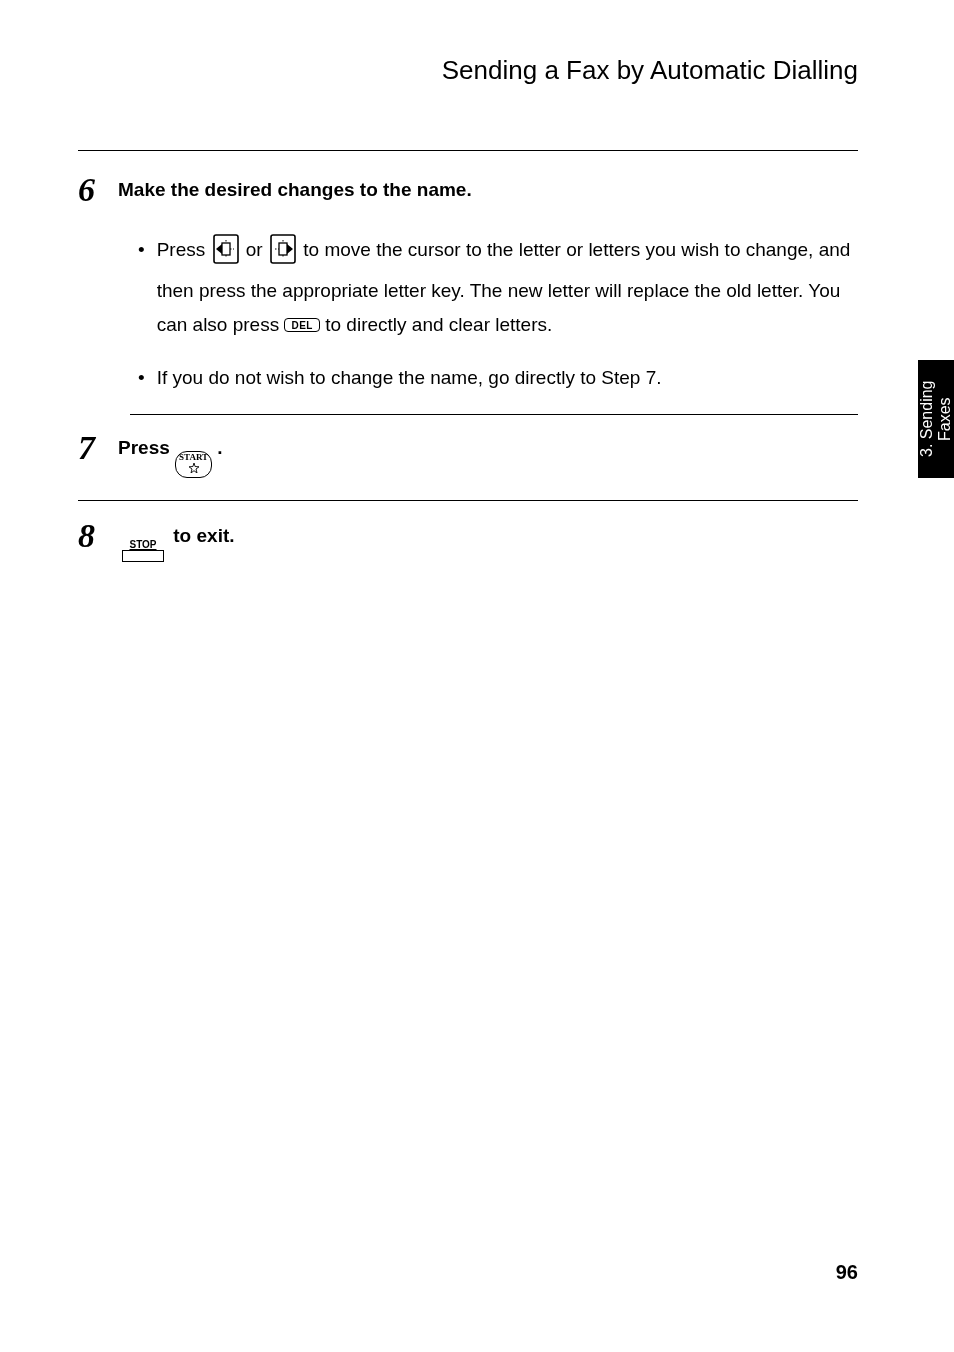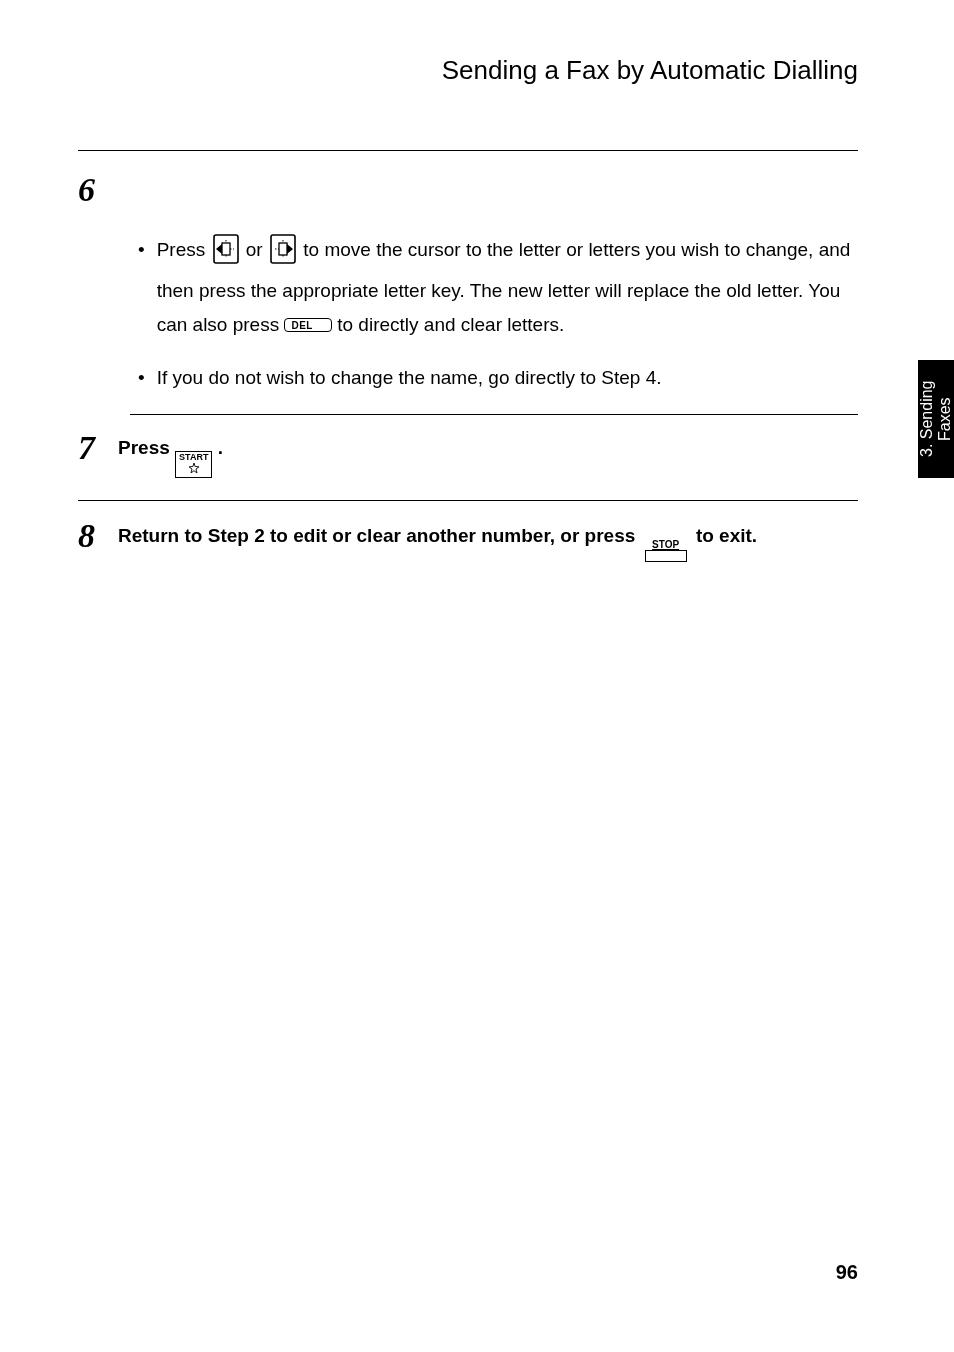--- a/index.html
+++ b/index.html
@@ -71,21 +71,21 @@
       margin: 16px 0 16px 52px;
     }
     .step-sep-top {
       border-top: 1px solid #000;
       margin: 6px 0 18px 0;
     }
     .key {
       display: inline-block;
       border: 1.5px solid #000;
       border-radius: 4px;
-      padding: 1px 18px 0 6px;
+      padding: 1px 6px 0 6px;
       font-size: 10px;
       font-weight: bold;
       letter-spacing: 0.05em;
       vertical-align: 2px;
       line-height: 1.1;
     }
     .key-stop-wrap {
       display: inline-block;
       vertical-align: -6px;
       margin: 0 4px;
@@ -103,25 +103,26 @@
       width: 42px;
       border-top-left-radius: 0;
       border-top-right-radius: 0;
     }
     .key-start {
       display: inline-flex;
       flex-direction: column;
       align-items: center;
       justify-content: center;
       border: 1.5px solid #000;
-      border-radius: 0;
+      border-radius: 12px;
       padding: 1px 3px 2px 3px;
       vertical-align: -6px;
       line-height: 1;
       gap: 1px;
+      font-family: Liberation Serif, serif;
     }
     .key-start .lbl { font-size: 9px; font-weight: bold; }
     .key-start .sym { font-size: 11px; line-height: 1; }
     .arrow-key {
       display: inline-block;
       vertical-align: -8px;
       margin: 0 2px;
     }
     .side-tab {
       position: absolute;
@@ -153,20 +154,23 @@
 </head>
 <body>
 
 <div class="page-title">Sending a Fax by Automatic Dialling</div>
 
 <div class="content">
   <div class="top-rule"></div>
 
   <div class="step-row">
     <div class="step-num">6</div>
+    <div class="step-body">
+      <div class="step-head">Make the desired changes to the name.</div>
+    </div>
   </div>
 
   <div class="bullets">
     <div class="item">
       <div class="dot">•</div>
       <div class="txt inline-flow">
         <span>Press </span>
         <span class="arrow-key">
           <svg width="26" height="30" viewBox="0 0 26 30">
             <rect x="1" y="1" width="24" height="28" rx="2" fill="none" stroke="#000" stroke-width="1.6"></rect>
@@ -189,21 +193,21 @@
           </svg>
         </span>
         <span> to move the cursor to the letter or letters you wish to change, and then press the appropriate letter key. The new letter will replace the old letter. You can also press </span>
         <span class="key">DEL</span>
         <span> to directly and clear letters.</span>
       </div>
     </div>
 
     <div class="item">
       <div class="dot">•</div>
-      <div class="txt">If you do not wish to change the name, go directly to Step 4.</div>
+      <div class="txt">If you do not wish to change the name, go directly to Step 7.</div>
     </div>
   </div>
 
   <div class="mid-rule"></div>
 
   <div class="step-row">
     <div class="step-num">7</div>
     <div class="step-body">
       <div class="step-head inline-flow">
         <span>Press </span>
@@ -219,21 +223,20 @@
       </div>
     </div>
   </div>
 
   <div class="step-sep-top" style="margin-top:22px;"></div>
 
   <div class="step-row">
     <div class="step-num">8</div>
     <div class="step-body">
       <div class="step-head inline-flow">
-        <span>Return to Step 2 to edit or clear another number, or press </span>
         <span class="key-stop-wrap">
           <div class="key-stop-label">STOP</div>
           <div class="key-stop-box"></div>
         </span>
         <span> to exit.</span>
       </div>
     </div>
   </div>
 </div>
 

